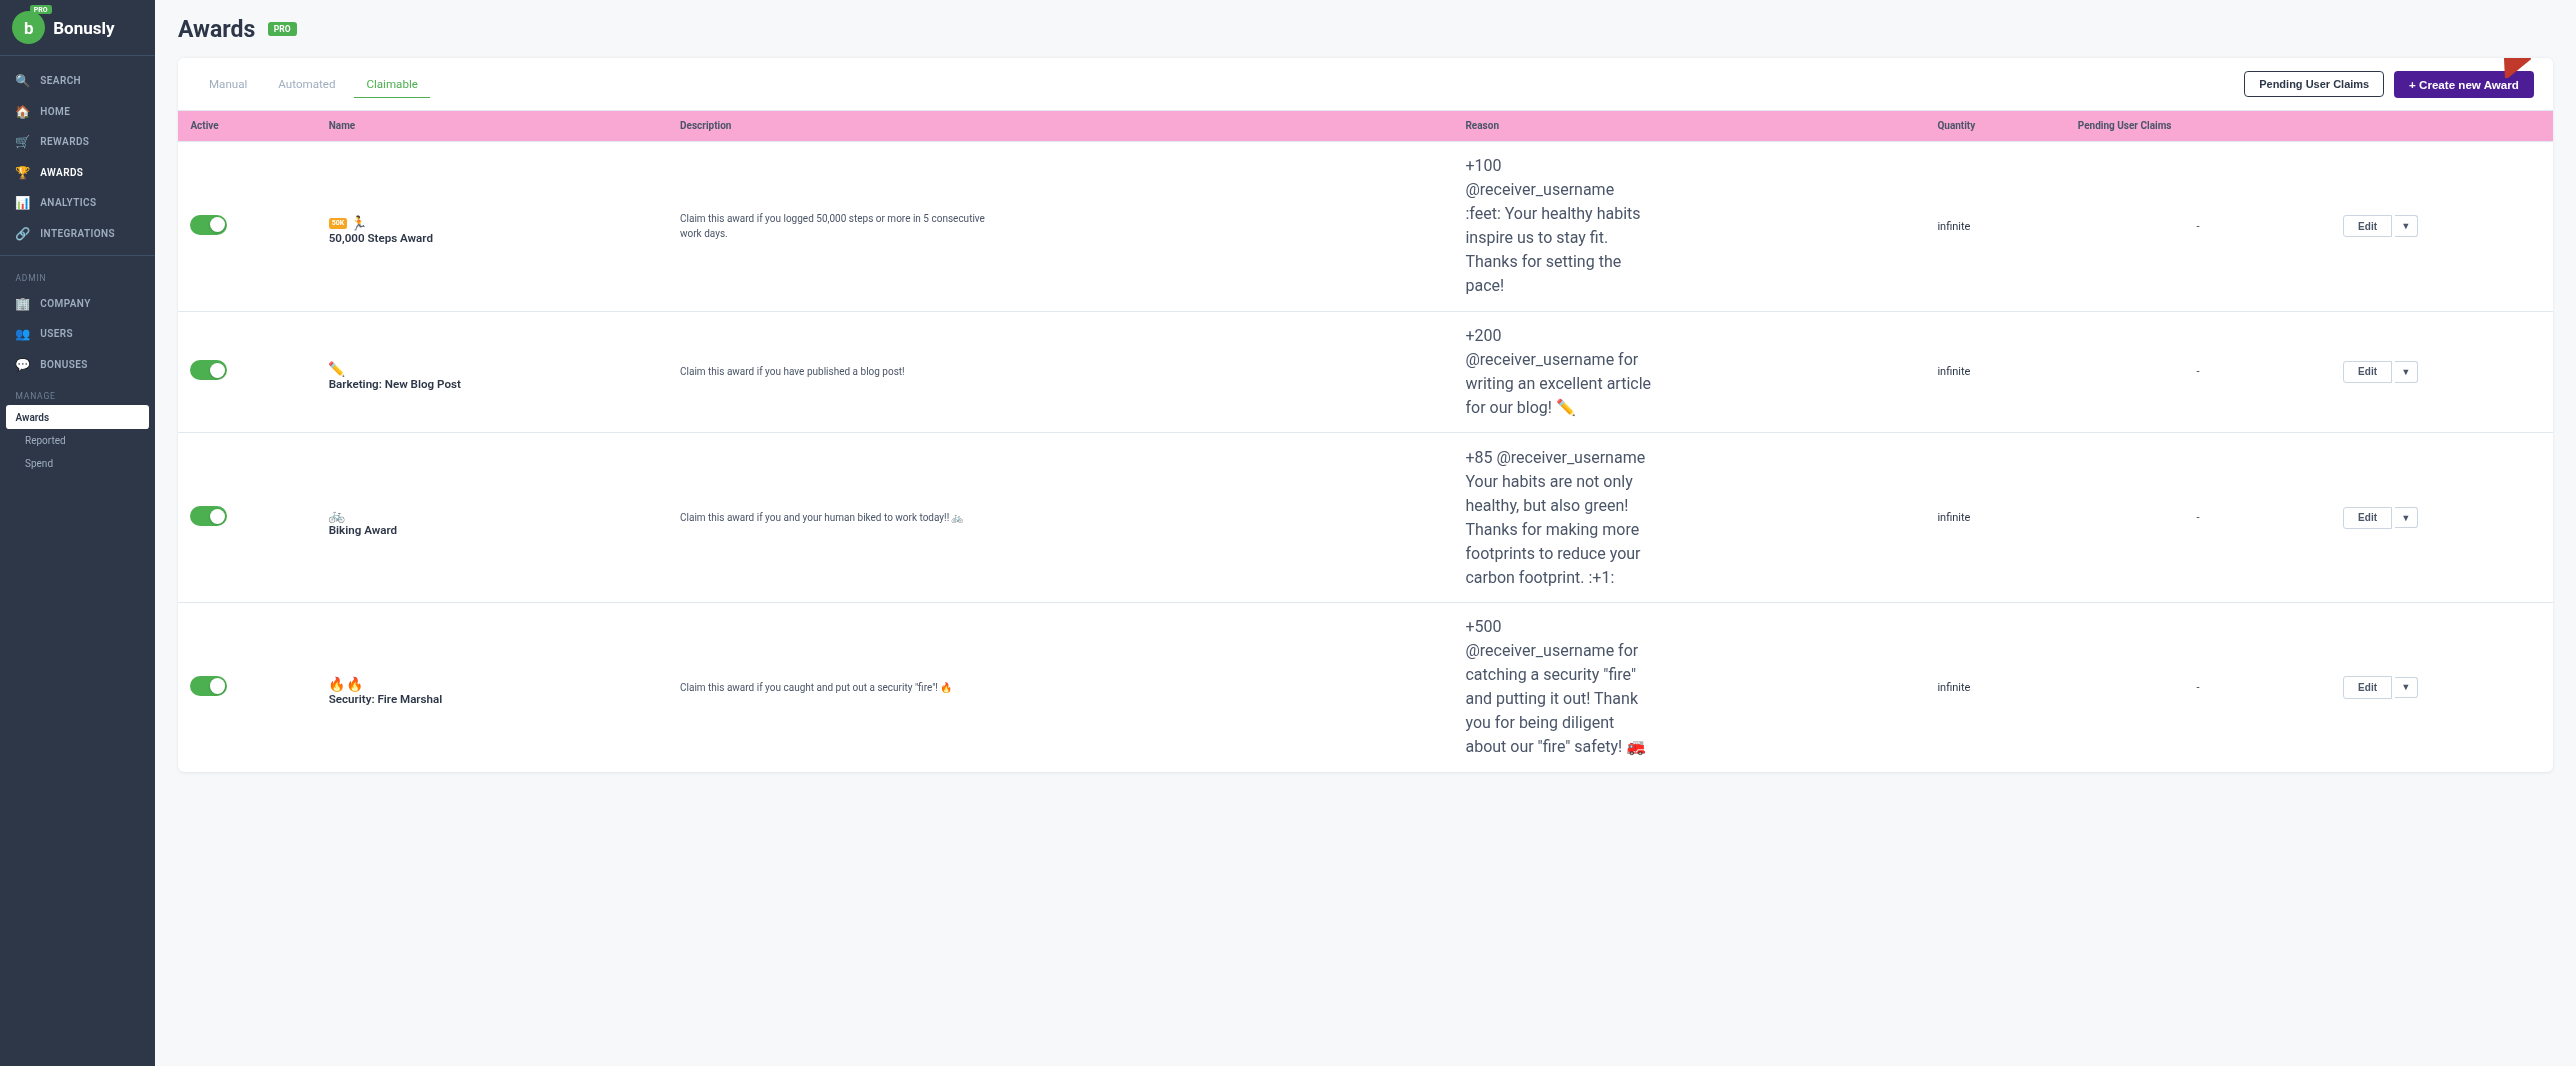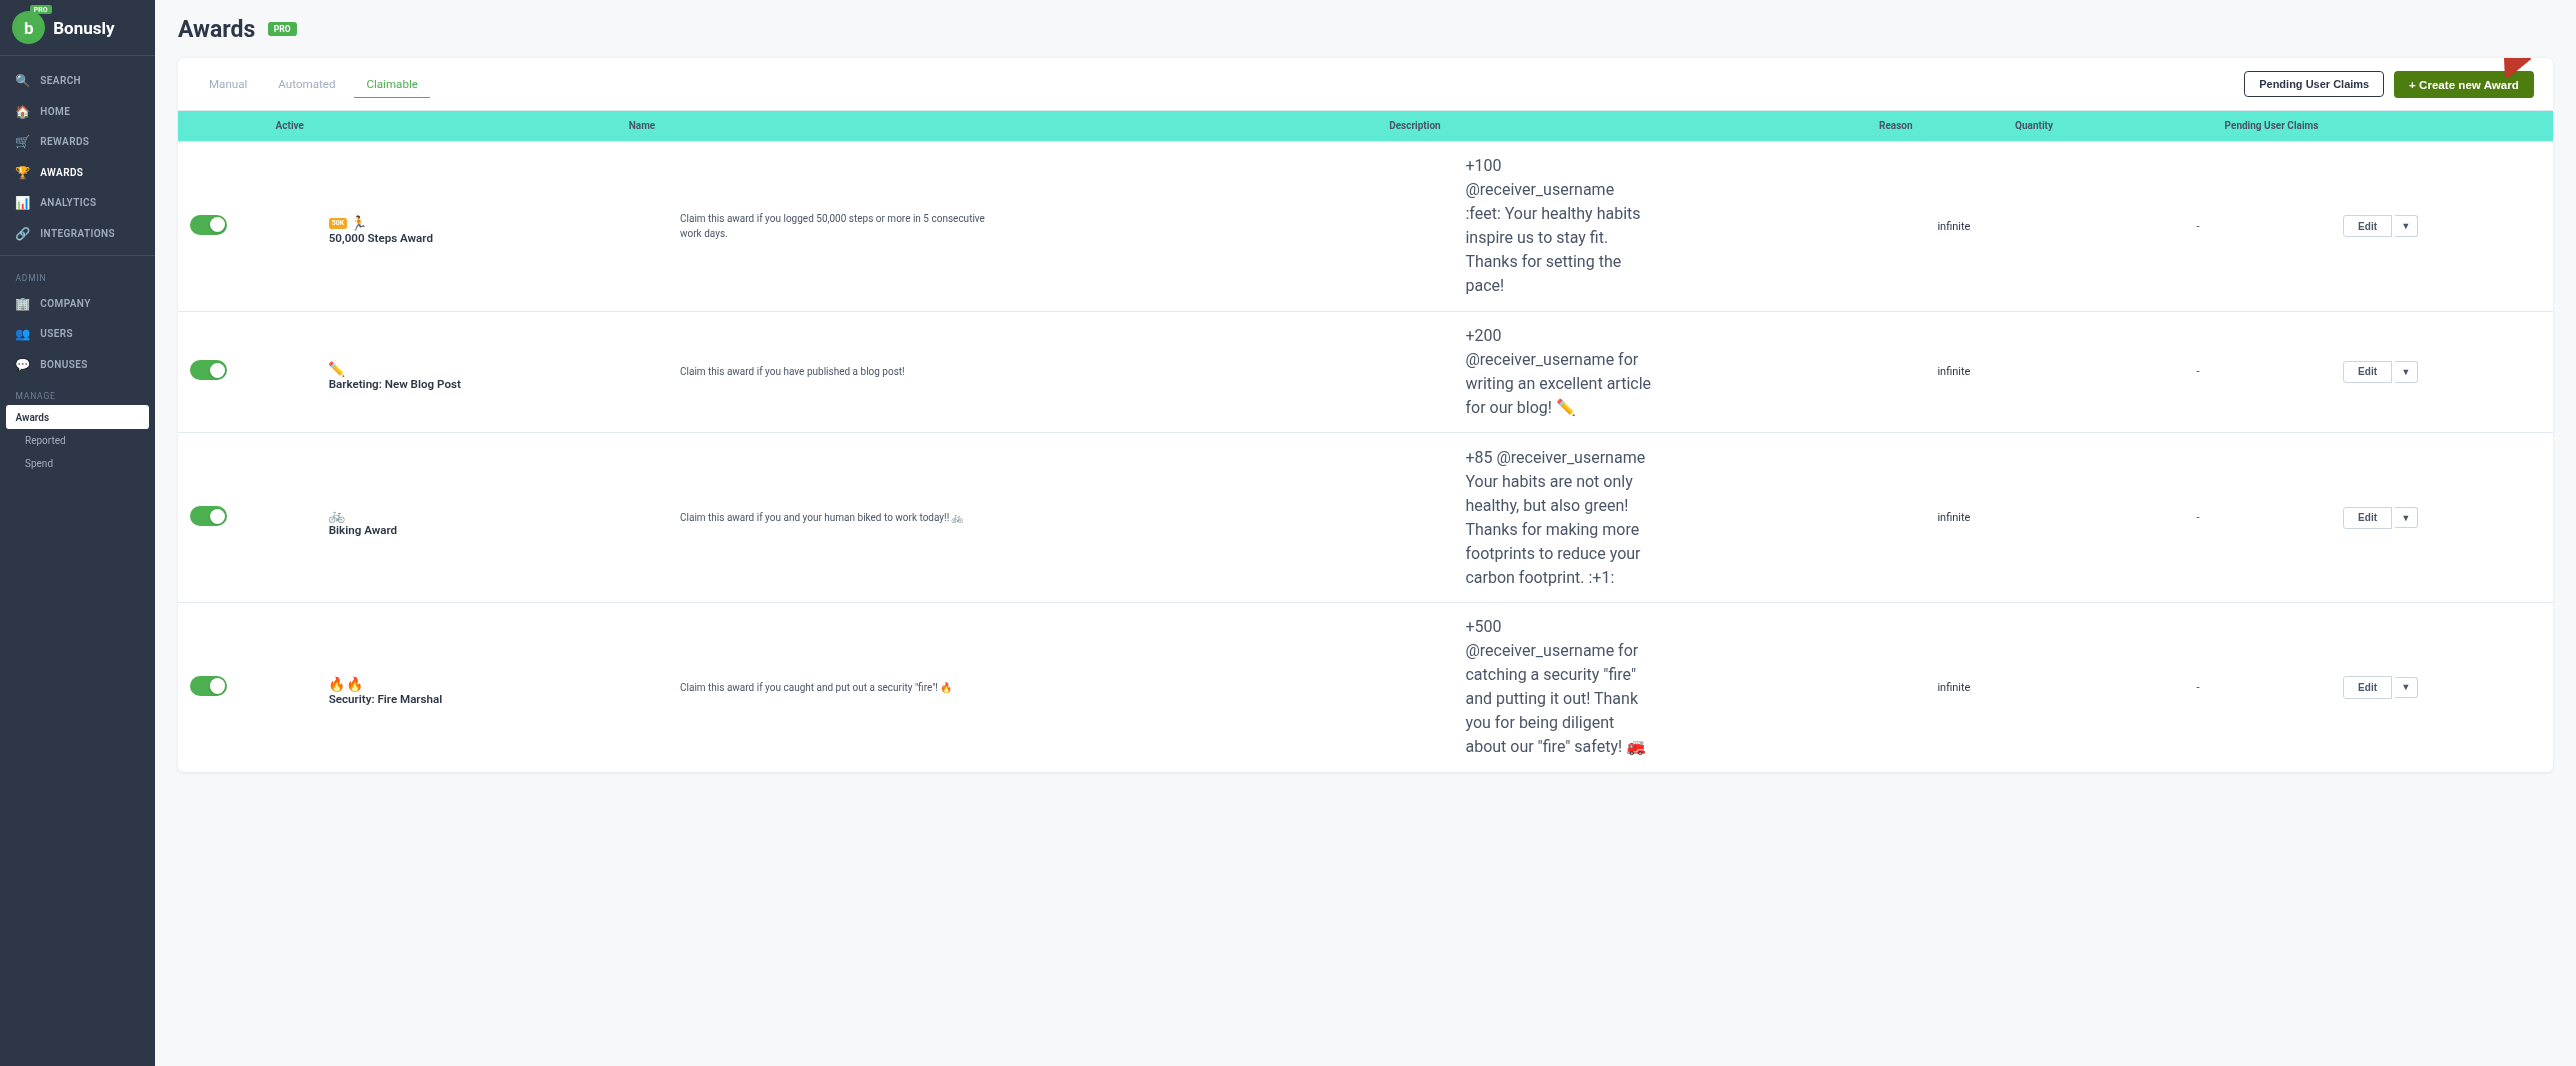--- a/index.html
+++ b/index.html
@@ -170,21 +170,21 @@
       border: 1.2px solid #2d3748;
       background: #fff;
       color: #2d3748;
       font-size: 11px;
       font-weight: 600;
       border-radius: 3.9px;
       cursor: pointer;
     }
     .btn-create {
       padding: 7px 15.5px;
-      background: #4d7c0f;
+      background: #4c1d95;
       color: #fff;
       font-size: 11.6px;
       font-weight: 700;
       border: none;
       border-radius: 3.9px;
       cursor: pointer;
       display: flex;
       align-items: center;
       gap: 4.7px;
       position: relative;
@@ -198,27 +198,27 @@
       height: 54px;
       pointer-events: none;
     }
 
     
     .awards-table {
       width: 100%;
       border-collapse: collapse;
     }
     .awards-table th {
-      text-align: right;
+      text-align: left;
       padding: 9.3px 12.4px;
       font-size: 10px;
       font-weight: 700;
       color: #4a5568;
       border-bottom: 1.6px solid #e2e8f0;
-      background: #5eead4;
+      background: #f9a8d4;
     }
     .awards-table td {
       padding: 12.4px 12.4px;
       font-size: 11px;
       color: #2d3748;
       border-bottom: 0.8px solid #e2e8f0;
       vertical-align: middle;
     }
     .awards-table tr:last-child td { border-bottom: none; }
     .toggle-switch {

